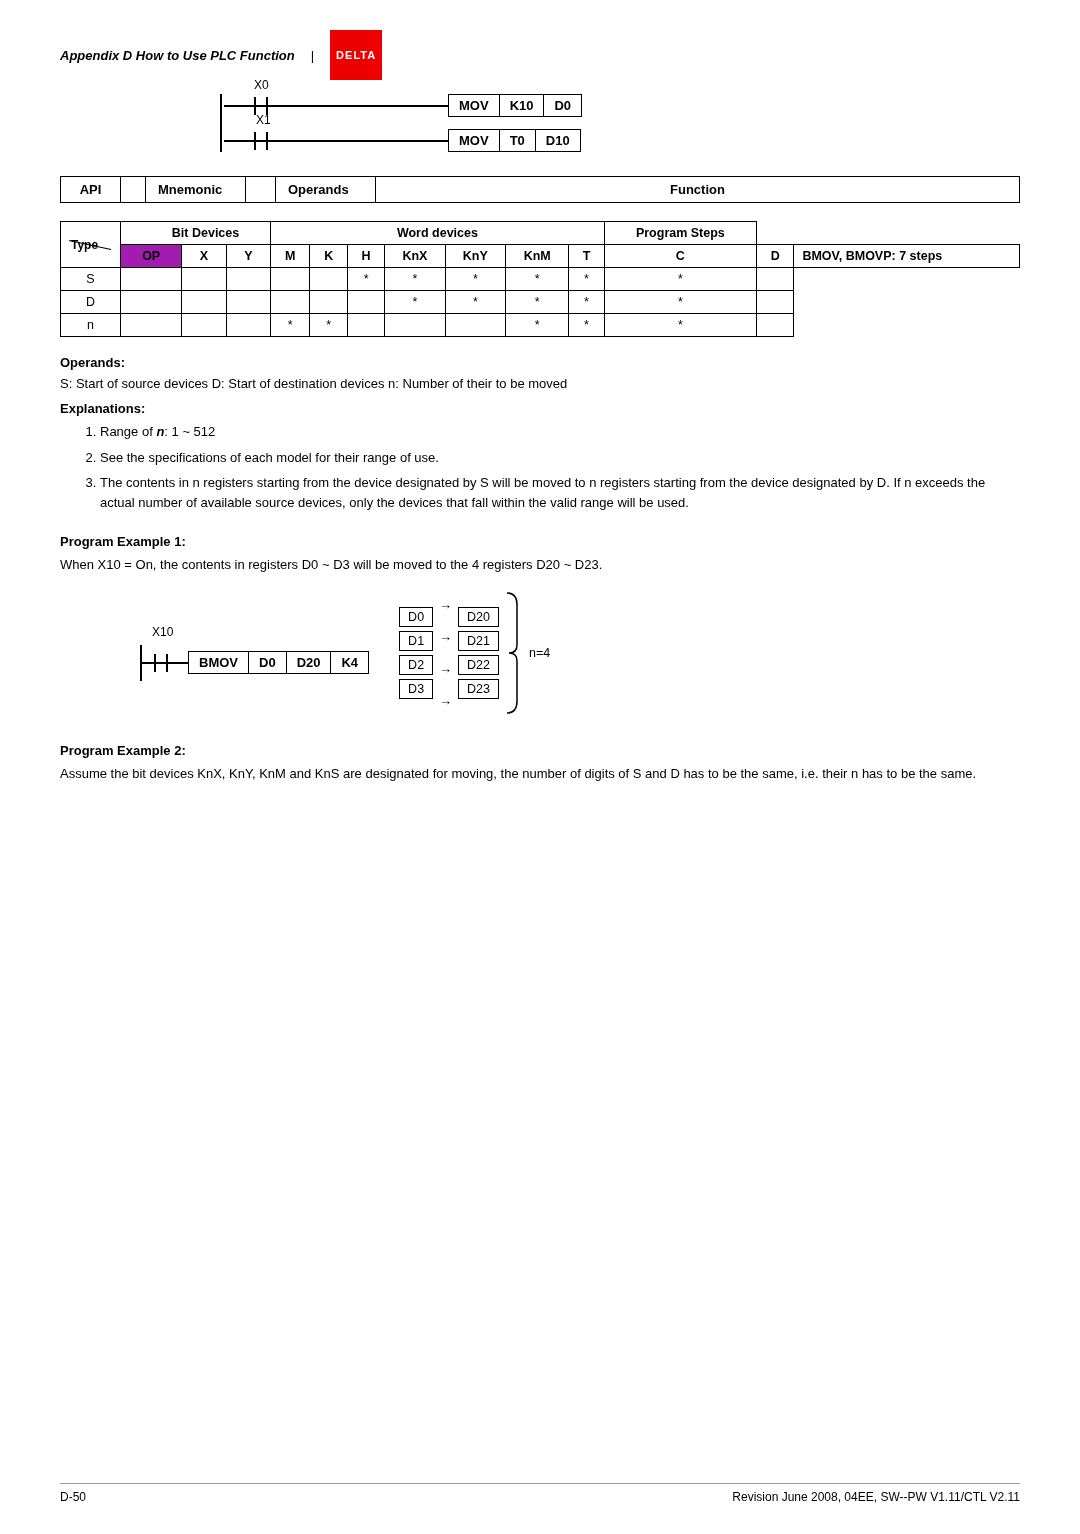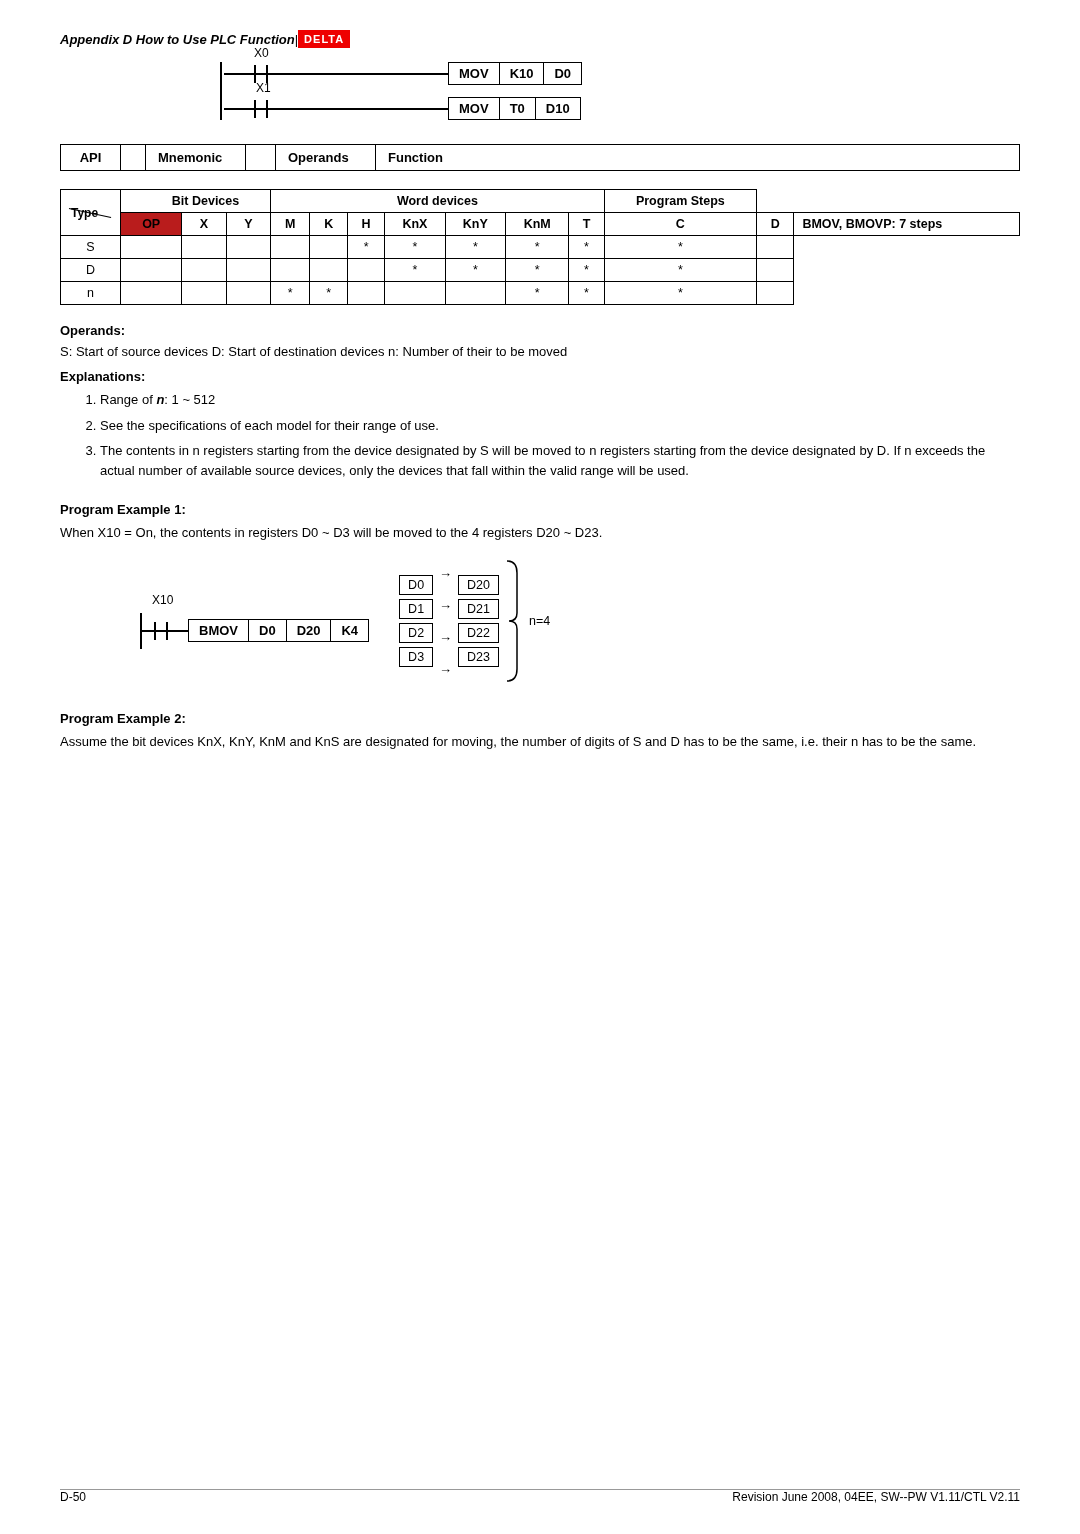--- a/index.html
+++ b/index.html
@@ -10,33 +10,33 @@
       color: #000;
       width: 1080px;
       min-height: 1534px;
       padding: 30px 60px 40px 60px;
     }
 
     
     .header {
       display: flex;
       align-items: center;
-      gap: 0;
+      gap: 16px;
       margin-bottom: 14px;
       font-style: italic;
       font-weight: bold;
       font-size: 13px;
     }
     .header-logo {
       border: 2px solid #e00;
       background: #e00;
       color: #fff;
       font-size: 11px;
       font-weight: bold;
-      padding: 1px 4px;
+      padding: 17px 4px;
       font-style: normal;
       letter-spacing: 1px;
     }
 
     
     .ladder-diagram {
       margin-left: 160px;
       margin-bottom: 24px;
       position: relative;
     }
@@ -192,40 +192,40 @@
     <col style="width:100px">
     <col>
   </colgroup>
   <tbody>
       <tr>
     <th style="text-align:center;">API</th>
     <td style="border:none; border-top:1.5px solid #000; border-bottom:1.5px solid #000; width:20px;"></td>
     <th>Mnemonic</th>
     <th style="text-align:center;width:30px;"></th>
     <th>Operands</th>
-    <th style="text-align:left;"><strong>Function</strong></th>
+    <th style="text-align:center;"><strong>Function</strong></th>
   </tr>
 </tbody>
   </table>
 
 <table class="dev-table">
   <tbody>
       <tr>
     <th style="text-align:left; width:60px;" rowspan="2">
       <div style="position:relative;">
         <div style="position:absolute; top:2px; left:0; right:0; height:1px; background:#000; transform: rotate(12deg); transform-origin: left center;"></div>
         <span style="position:relative; top:0; left:2px; font-size:12px;">Type</span>
       </div>
     </th>
     <th colspan="3" style="text-align:center;padding-left:28px;">Bit Devices</th>
     <th colspan="7" style="text-align:center;">Word devices</th>
     <th style="text-align:center;">Program Steps</th>
   </tr>
   <tr>
-    <th style="border:none; background:#b91c1c;">OP</th>
+    <th style="border:none; background:#a21caf;">OP</th>
     <th>X</th>
     <th>Y</th>
     <th>M</th>
     <th>K</th>
     <th>H</th>
     <th>KnX</th>
     <th>KnY</th>
     <th>KnM</th>
     <th>T</th>
     <th>C</th>
@@ -351,16 +351,16 @@
       </svg>
     </div>
 
     <div style="font-size:12.5px; margin-left:4px;">n=4</div>
   </div>
 </div>
 
 <div class="prog-example-label">Program Example 2:</div>
 <div class="prog-example-text">Assume the bit devices KnX, KnY, KnM and KnS are designated for moving, the number of digits of S and D has to be the same, i.e. their n has to be the same.</div>
 
-<div style="position:absolute; bottom:30px; left:60px; right:60px; display:flex; justify-content:space-between; font-size:12px; border-top:1px solid #999; ">
+<div style="position:absolute; bottom:30px; left:60px; right:60px; display:flex; justify-content:space-between; font-size:12px; border-top:1px solid #999; padding-top:6px;">
   <span>D-50</span>
   <span>Revision June 2008, 04EE, SW--PW V1.11/CTL V2.11</span>
 </div>
 
 </body></html>

